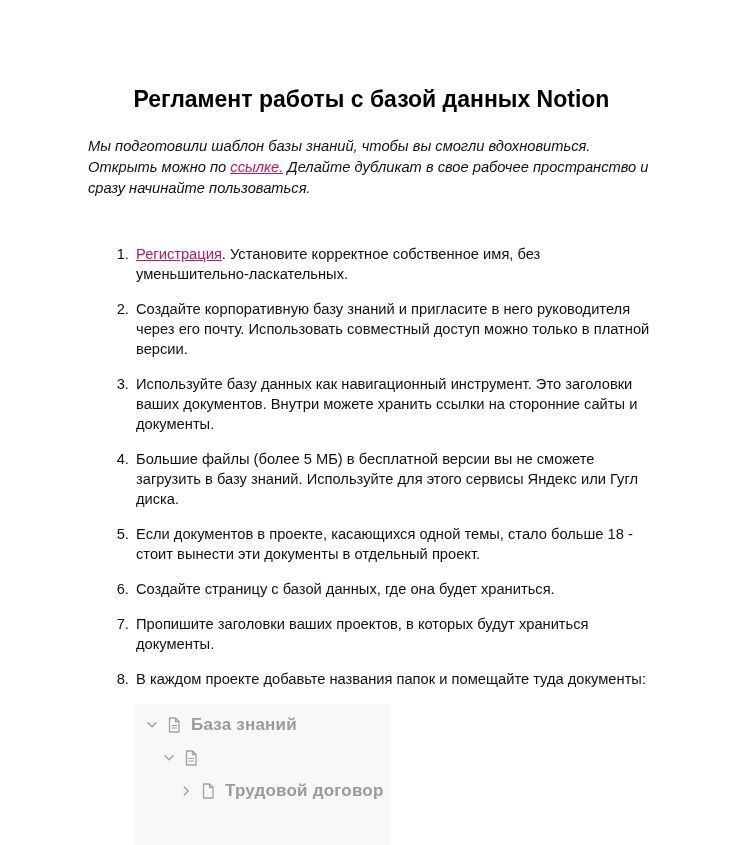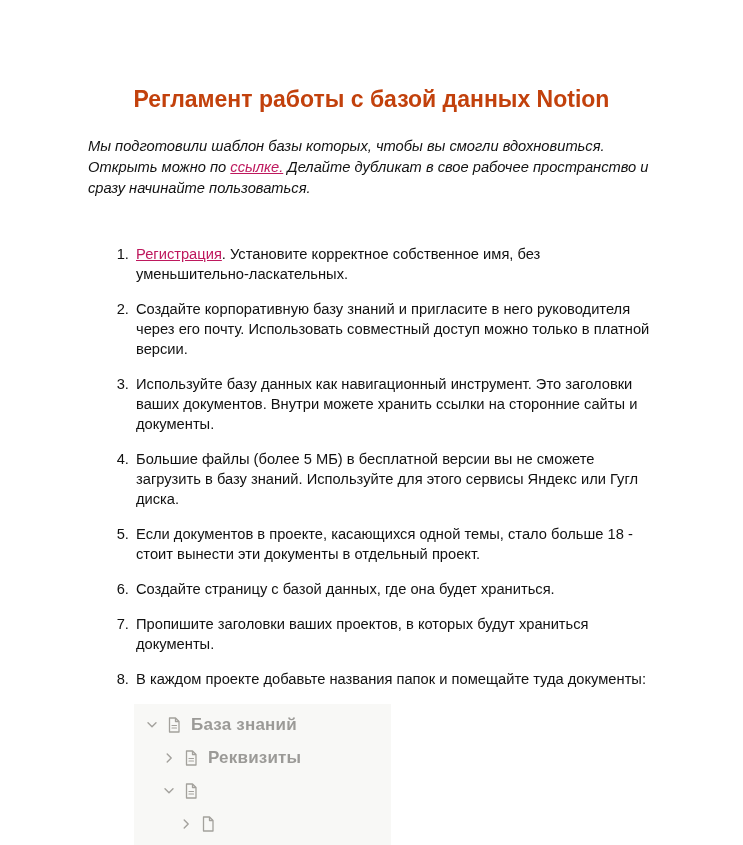--- a/index.html
+++ b/index.html
@@ -13,21 +13,21 @@
   .doc {
     width: 743px;
     padding: 0 88px;
   }
   .doc-title {
     margin-top: 84px;
     font-size: 23px;
     line-height: 30px;
     font-weight: bold;
     text-align: center;
-    color: #c2410c;
+    color: #000000;
   }
   .intro {
     margin-top: 22px;
     font-size: 14.7px;
     line-height: 21px;
     font-style: italic;
     color: #111111;
   }
   a.doc-link {
     color: #be185d;
@@ -80,21 +80,21 @@
   }
   .tree-label { white-space: nowrap; }
 </style>
 </head>
 <body>
 
 <div class="doc">
 
   <h1 class="doc-title">Регламент работы с базой данных Notion</h1>
 
-  <p class="intro"><span>Мы подготовили шаблон базы которых, чтобы вы смогли вдохновиться. Открыть можно по </span><a class="doc-link">ссылке.</a><span> Делайте дубликат в свое рабочее пространство и сразу начинайте пользоваться.</span></p>
+  <p class="intro"><span>Мы подготовили шаблон базы знаний, чтобы вы смогли вдохновиться. Открыть можно по </span><a class="doc-link">ссылке.</a><span> Делайте дубликат в свое рабочее пространство и сразу начинайте пользоваться.</span></p>
 
   <ol class="numbered-list">
     <li><a class="doc-link">Регистрация</a><span>. Установите корректное собственное имя, без уменьшительно-ласкательных.</span></li>
     <li><span>Создайте корпоративную базу знаний  и пригласите в него руководителя через его почту. Использовать совместный доступ можно только в платной версии.</span></li>
     <li><span>Используйте базу данных как навигационный инструмент. Это заголовки ваших документов. Внутри можете хранить ссылки на сторонние сайты и документы.</span></li>
     <li><span>Большие файлы (более 5 МБ) в бесплатной версии вы не сможете загрузить в базу знаний. Используйте для этого сервисы Яндекс или Гугл диска.</span></li>
     <li><span>Если документов в проекте, касающихся одной темы, стало больше 18 - стоит вынести эти документы в отдельный проект.</span></li>
     <li><span>Создайте страницу с базой данных, где она будет храниться.</span></li>
     <li><span>Пропишите заголовки ваших проектов, в которых будут храниться документы.</span></li>
     <li><span>В каждом проекте добавьте названия папок и помещайте туда документы:</span></li>
@@ -107,48 +107,38 @@
         <path d="M2 3.8 L6 7.8 L10 3.8" fill="none" stroke="#a3a19c" stroke-width="1.4" stroke-linecap="round" stroke-linejoin="round"></path>
       </svg>
       <svg class="page-ic" viewBox="0 0 18 18">
         <path d="M4.5 2 H10.5 L14 5.5 V16 H4.5 Z" fill="none" stroke="#a3a19c" stroke-width="1.3" stroke-linejoin="round"></path>
         <path d="M10.5 2 V5.5 H14" fill="none" stroke="#a3a19c" stroke-width="1.3" stroke-linejoin="round"></path>
         <path d="M7 9.5 H11.5 M7 12 H11.5" fill="none" stroke="#a3a19c" stroke-width="1.2" stroke-linecap="round"></path>
       </svg>
       <span class="tree-label">База знаний</span>
     </div>
 
-    <div class="tree-row level-1">
-      <svg class="chev" viewBox="0 0 12 12">
-        <path d="M4.2 2 L8.2 6 L4.2 10" fill="none" stroke="#a3a19c" stroke-width="1.4" stroke-linecap="round" stroke-linejoin="round"></path>
-      </svg>
-      <svg class="page-ic" viewBox="0 0 18 18">
-        <path d="M4.5 2 H10.5 L14 5.5 V16 H4.5 Z" fill="none" stroke="#a3a19c" stroke-width="1.3" stroke-linejoin="round"></path>
-        <path d="M10.5 2 V5.5 H14" fill="none" stroke="#a3a19c" stroke-width="1.3" stroke-linejoin="round"></path>
-        <path d="M7 9.5 H11.5 M7 12 H11.5" fill="none" stroke="#a3a19c" stroke-width="1.2" stroke-linecap="round"></path>
-      </svg>
-      <span class="tree-label">Реквизиты</span>
-    </div>
 
     <div class="tree-row level-1">
       <svg class="chev" viewBox="0 0 12 12">
         <path d="M2 3.8 L6 7.8 L10 3.8" fill="none" stroke="#a3a19c" stroke-width="1.4" stroke-linecap="round" stroke-linejoin="round"></path>
       </svg>
       <svg class="page-ic" viewBox="0 0 18 18">
         <path d="M4.5 2 H10.5 L14 5.5 V16 H4.5 Z" fill="none" stroke="#a3a19c" stroke-width="1.3" stroke-linejoin="round"></path>
         <path d="M10.5 2 V5.5 H14" fill="none" stroke="#a3a19c" stroke-width="1.3" stroke-linejoin="round"></path>
         <path d="M7 9.5 H11.5 M7 12 H11.5" fill="none" stroke="#a3a19c" stroke-width="1.2" stroke-linecap="round"></path>
       </svg>
     </div>
 
     <div class="tree-row level-2">
       <svg class="chev" viewBox="0 0 12 12">
         <path d="M4.2 2 L8.2 6 L4.2 10" fill="none" stroke="#a3a19c" stroke-width="1.4" stroke-linecap="round" stroke-linejoin="round"></path>
       </svg>
       <svg class="page-ic" viewBox="0 0 18 18">
         <path d="M4.5 2 H10.5 L14 5.5 V16 H4.5 Z" fill="none" stroke="#a3a19c" stroke-width="1.3" stroke-linejoin="round"></path>
         <path d="M10.5 2 V5.5 H14" fill="none" stroke="#a3a19c" stroke-width="1.3" stroke-linejoin="round"></path>
       </svg>
+      <span class="tree-label">Трудовой договор</span>
     </div>
 
   </div>
 
 </div>
 
 </body></html>

